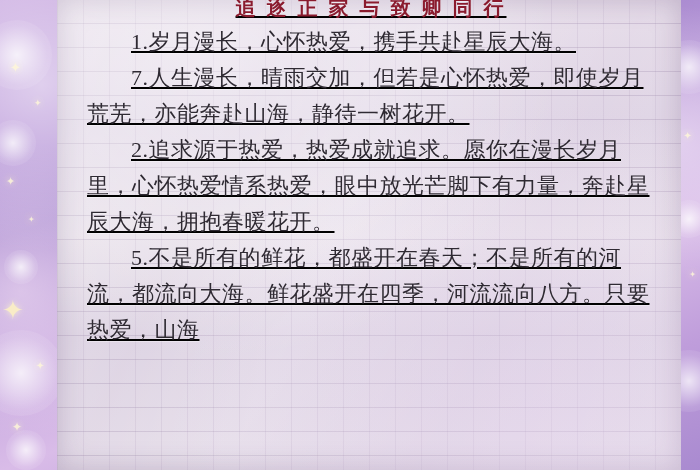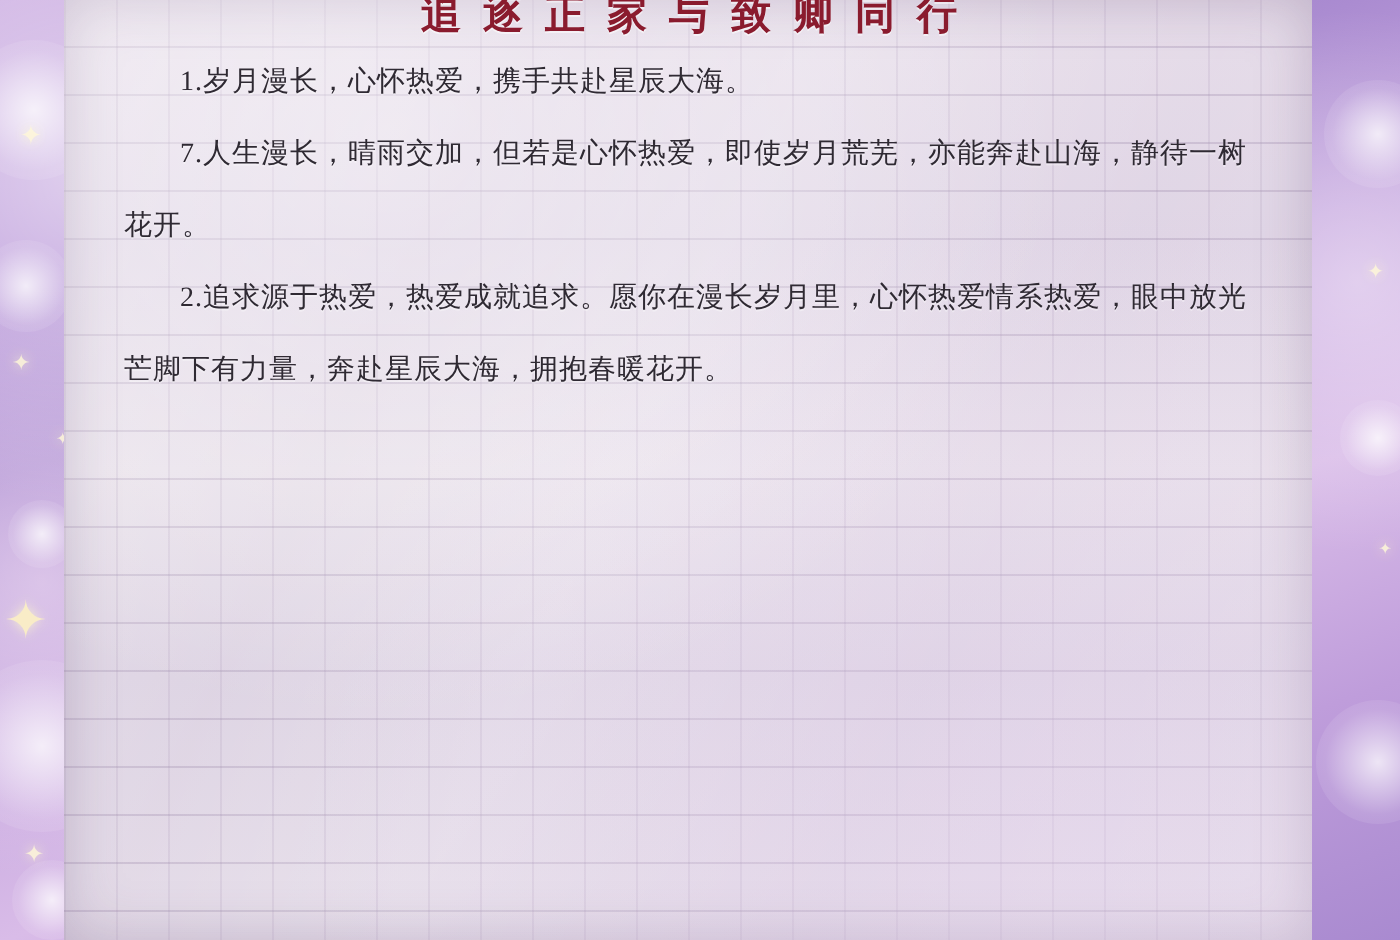--- a/index.html
+++ b/index.html
@@ -46,33 +46,34 @@
   .bokeh {
     position: absolute;
     border-radius: 50%;
     background: radial-gradient(circle, rgba(255,255,255,0.75) 0%, rgba(255,255,255,0.12) 60%, rgba(255,255,255,0) 100%);
     pointer-events: none;
   }
 
   
   #paper {
     position: absolute;
-    left: 32px;
+    left: 57px;
     top: 0;
     width: 624px;
     height: 470px;
     background:
       linear-gradient(115deg, rgba(255,255,255,0.30) 0%, rgba(255,255,255,0.05) 28%, rgba(255,255,255,0.22) 46%, rgba(255,255,255,0.04) 70%, rgba(255,255,255,0.18) 100%),
       repeating-linear-gradient(to bottom,
         rgba(255,255,255,0) 0px,
         rgba(255,255,255,0) 23px,
         rgba(150,130,165,0.30) 23px,
         rgba(150,130,165,0.30) 24px),
       linear-gradient(180deg, #e6dce9 0%, #ded3e4 25%, #e7dfe9 50%, #dcd2e2 72%, #e3dae7 100%);
     box-shadow: 0 0 28px rgba(90,60,110,0.28) inset;
+    text-decoration: underline;
   }
 
   
   #paper::before {
     content: "";
     position: absolute;
     left: 0; top: 0; right: 0; bottom: 0;
     background: repeating-linear-gradient(to right,
       rgba(160,140,175,0.16) 0px,
       rgba(160,140,175,0.16) 1px,
@@ -106,21 +107,21 @@
     letter-spacing: 3px;
     line-height: 24px;
     padding-top: 0;
     margin-top: -4px;
     height: 22px;
     overflow: hidden;
     text-shadow: 0 1px 0 rgba(255,255,255,0.5);
   }
 
   .para {
-    font-size: 14px;
+    font-size: 22px;
     line-height: 36px;
     color: #2f2a33;
     text-indent: 2em;
     margin: 0;
     letter-spacing: 0.5px;
     text-shadow: 0 1px 0 rgba(255,255,255,0.35);
   }
   .para:first-of-type {
     margin-top: 6px;
   }
@@ -154,17 +155,18 @@
   </div>
 
   <div id="paper">
     <div id="content">
 
       <div id="doc-title">追 逐 正 家 与 致 卿 同 行</div>
 
       <p class="para">1.岁月漫长，心怀热爱，携手共赴星辰大海。</p>
       <p class="para">7.人生漫长，晴雨交加，但若是心怀热爱，即使岁月荒芜，亦能奔赴山海，静待一树花开。</p>
       <p class="para">2.追求源于热爱，热爱成就追求。愿你在漫长岁月里，心怀热爱情系热爱，眼中放光芒脚下有力量，奔赴星辰大海，拥抱春暖花开。</p>
+      <p class="para">5.不是所有的鲜花，都盛开在春天；不是所有的河流，都流向大海。鲜花盛开在四季，河流流向八方。只要热爱，山海</p>
 
     </div>
   </div>
 
 </div>
 
 </body></html>

